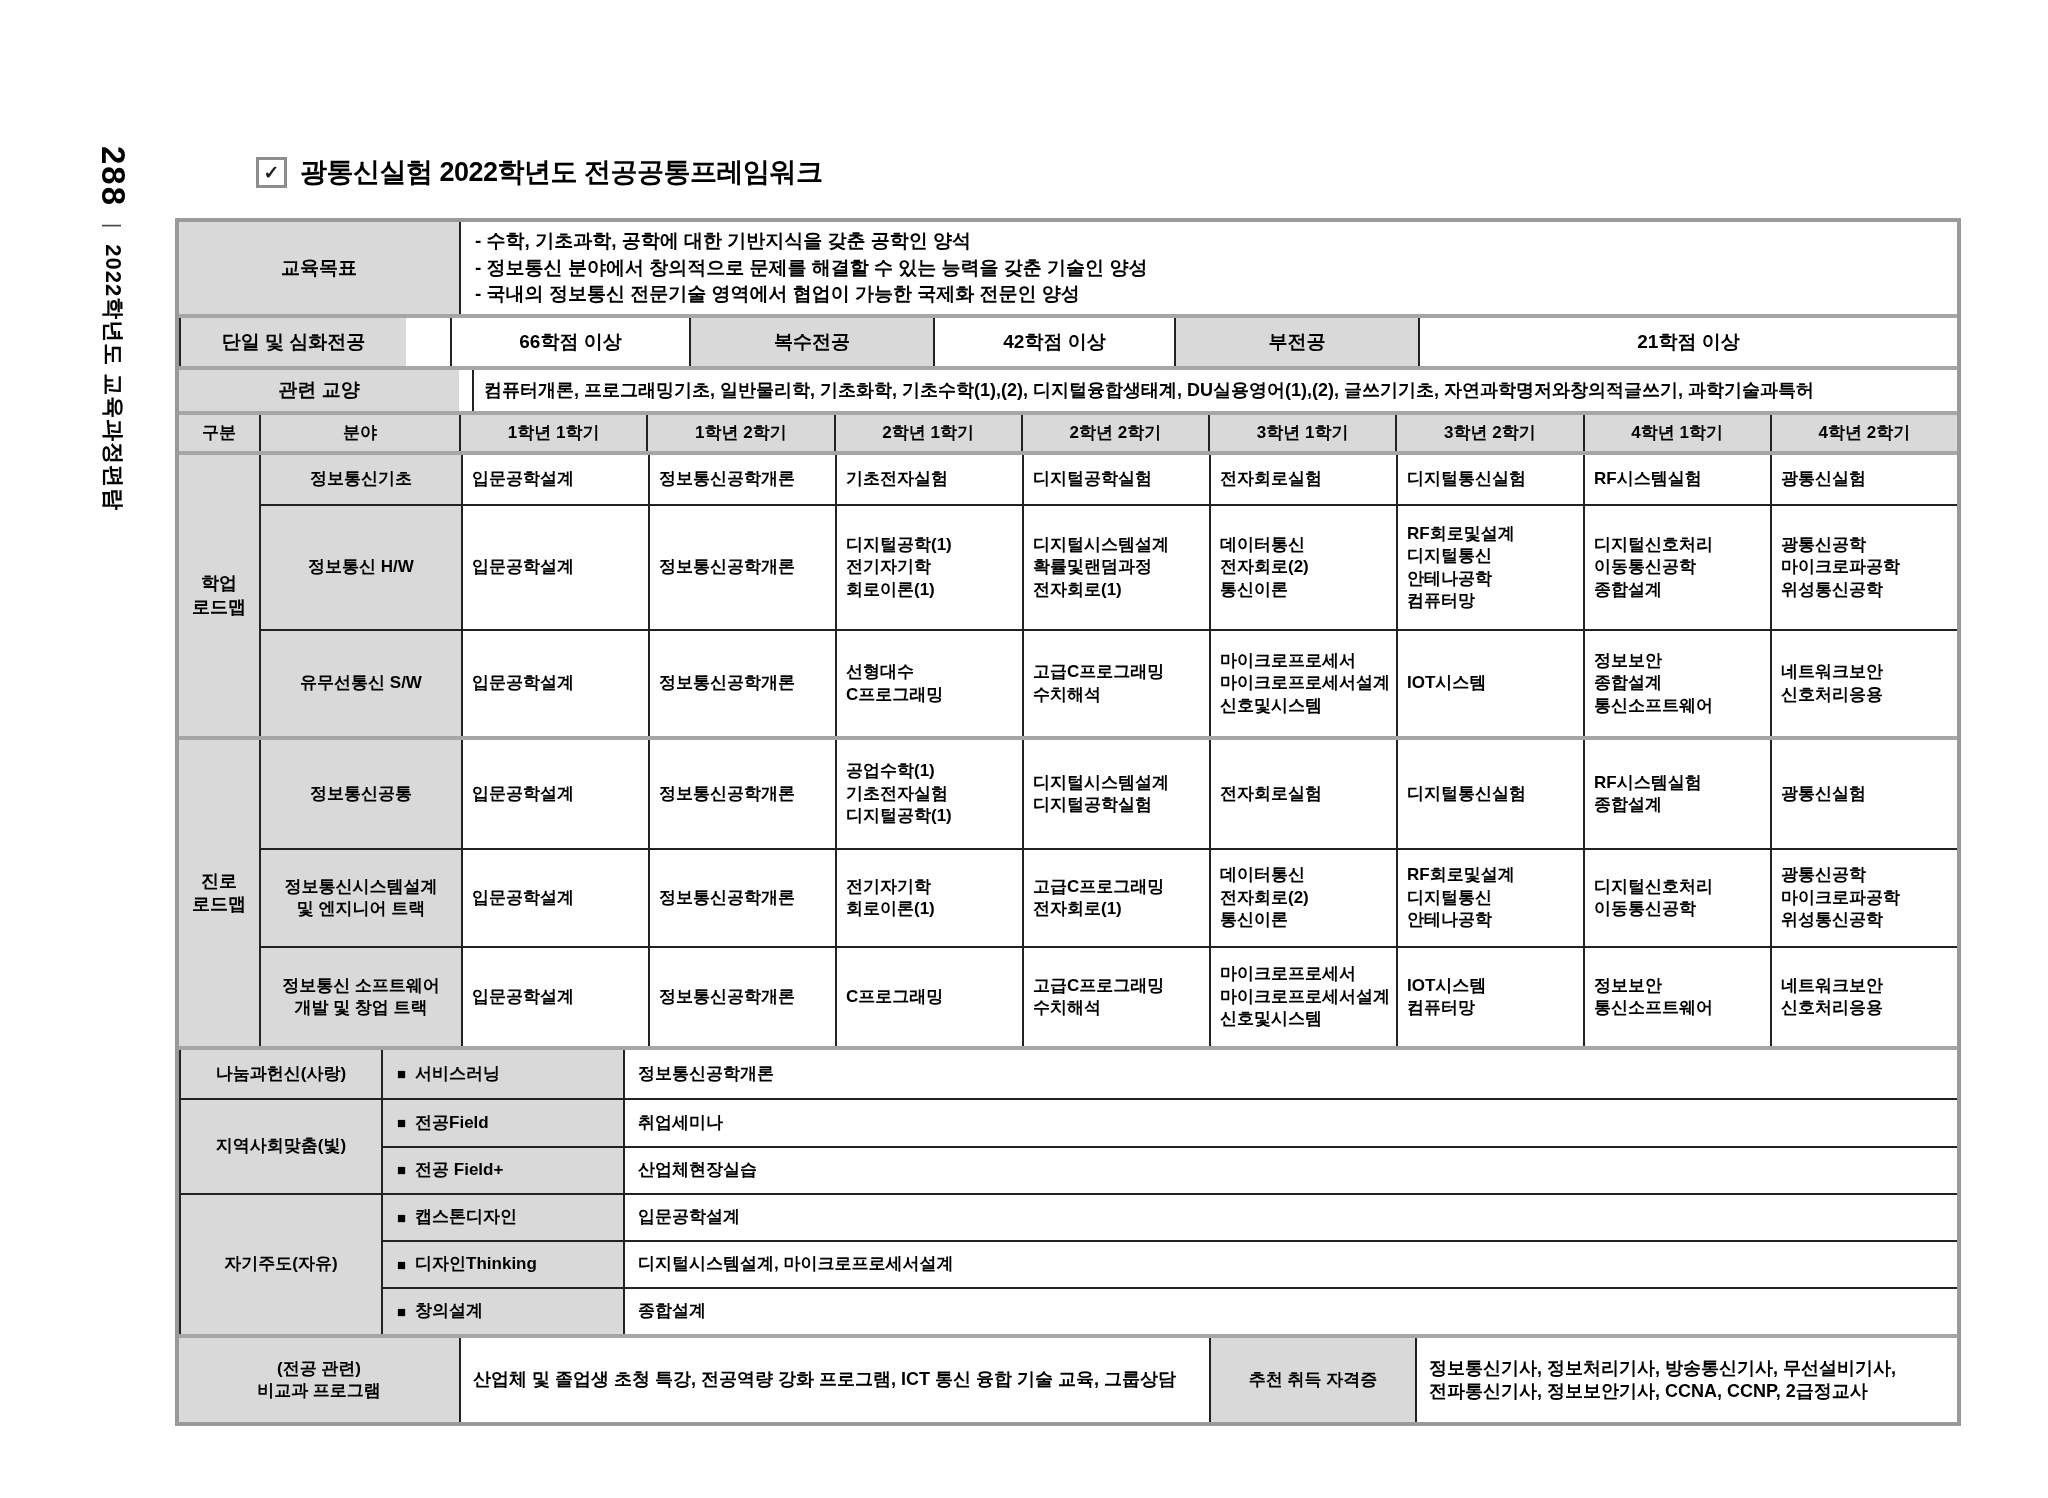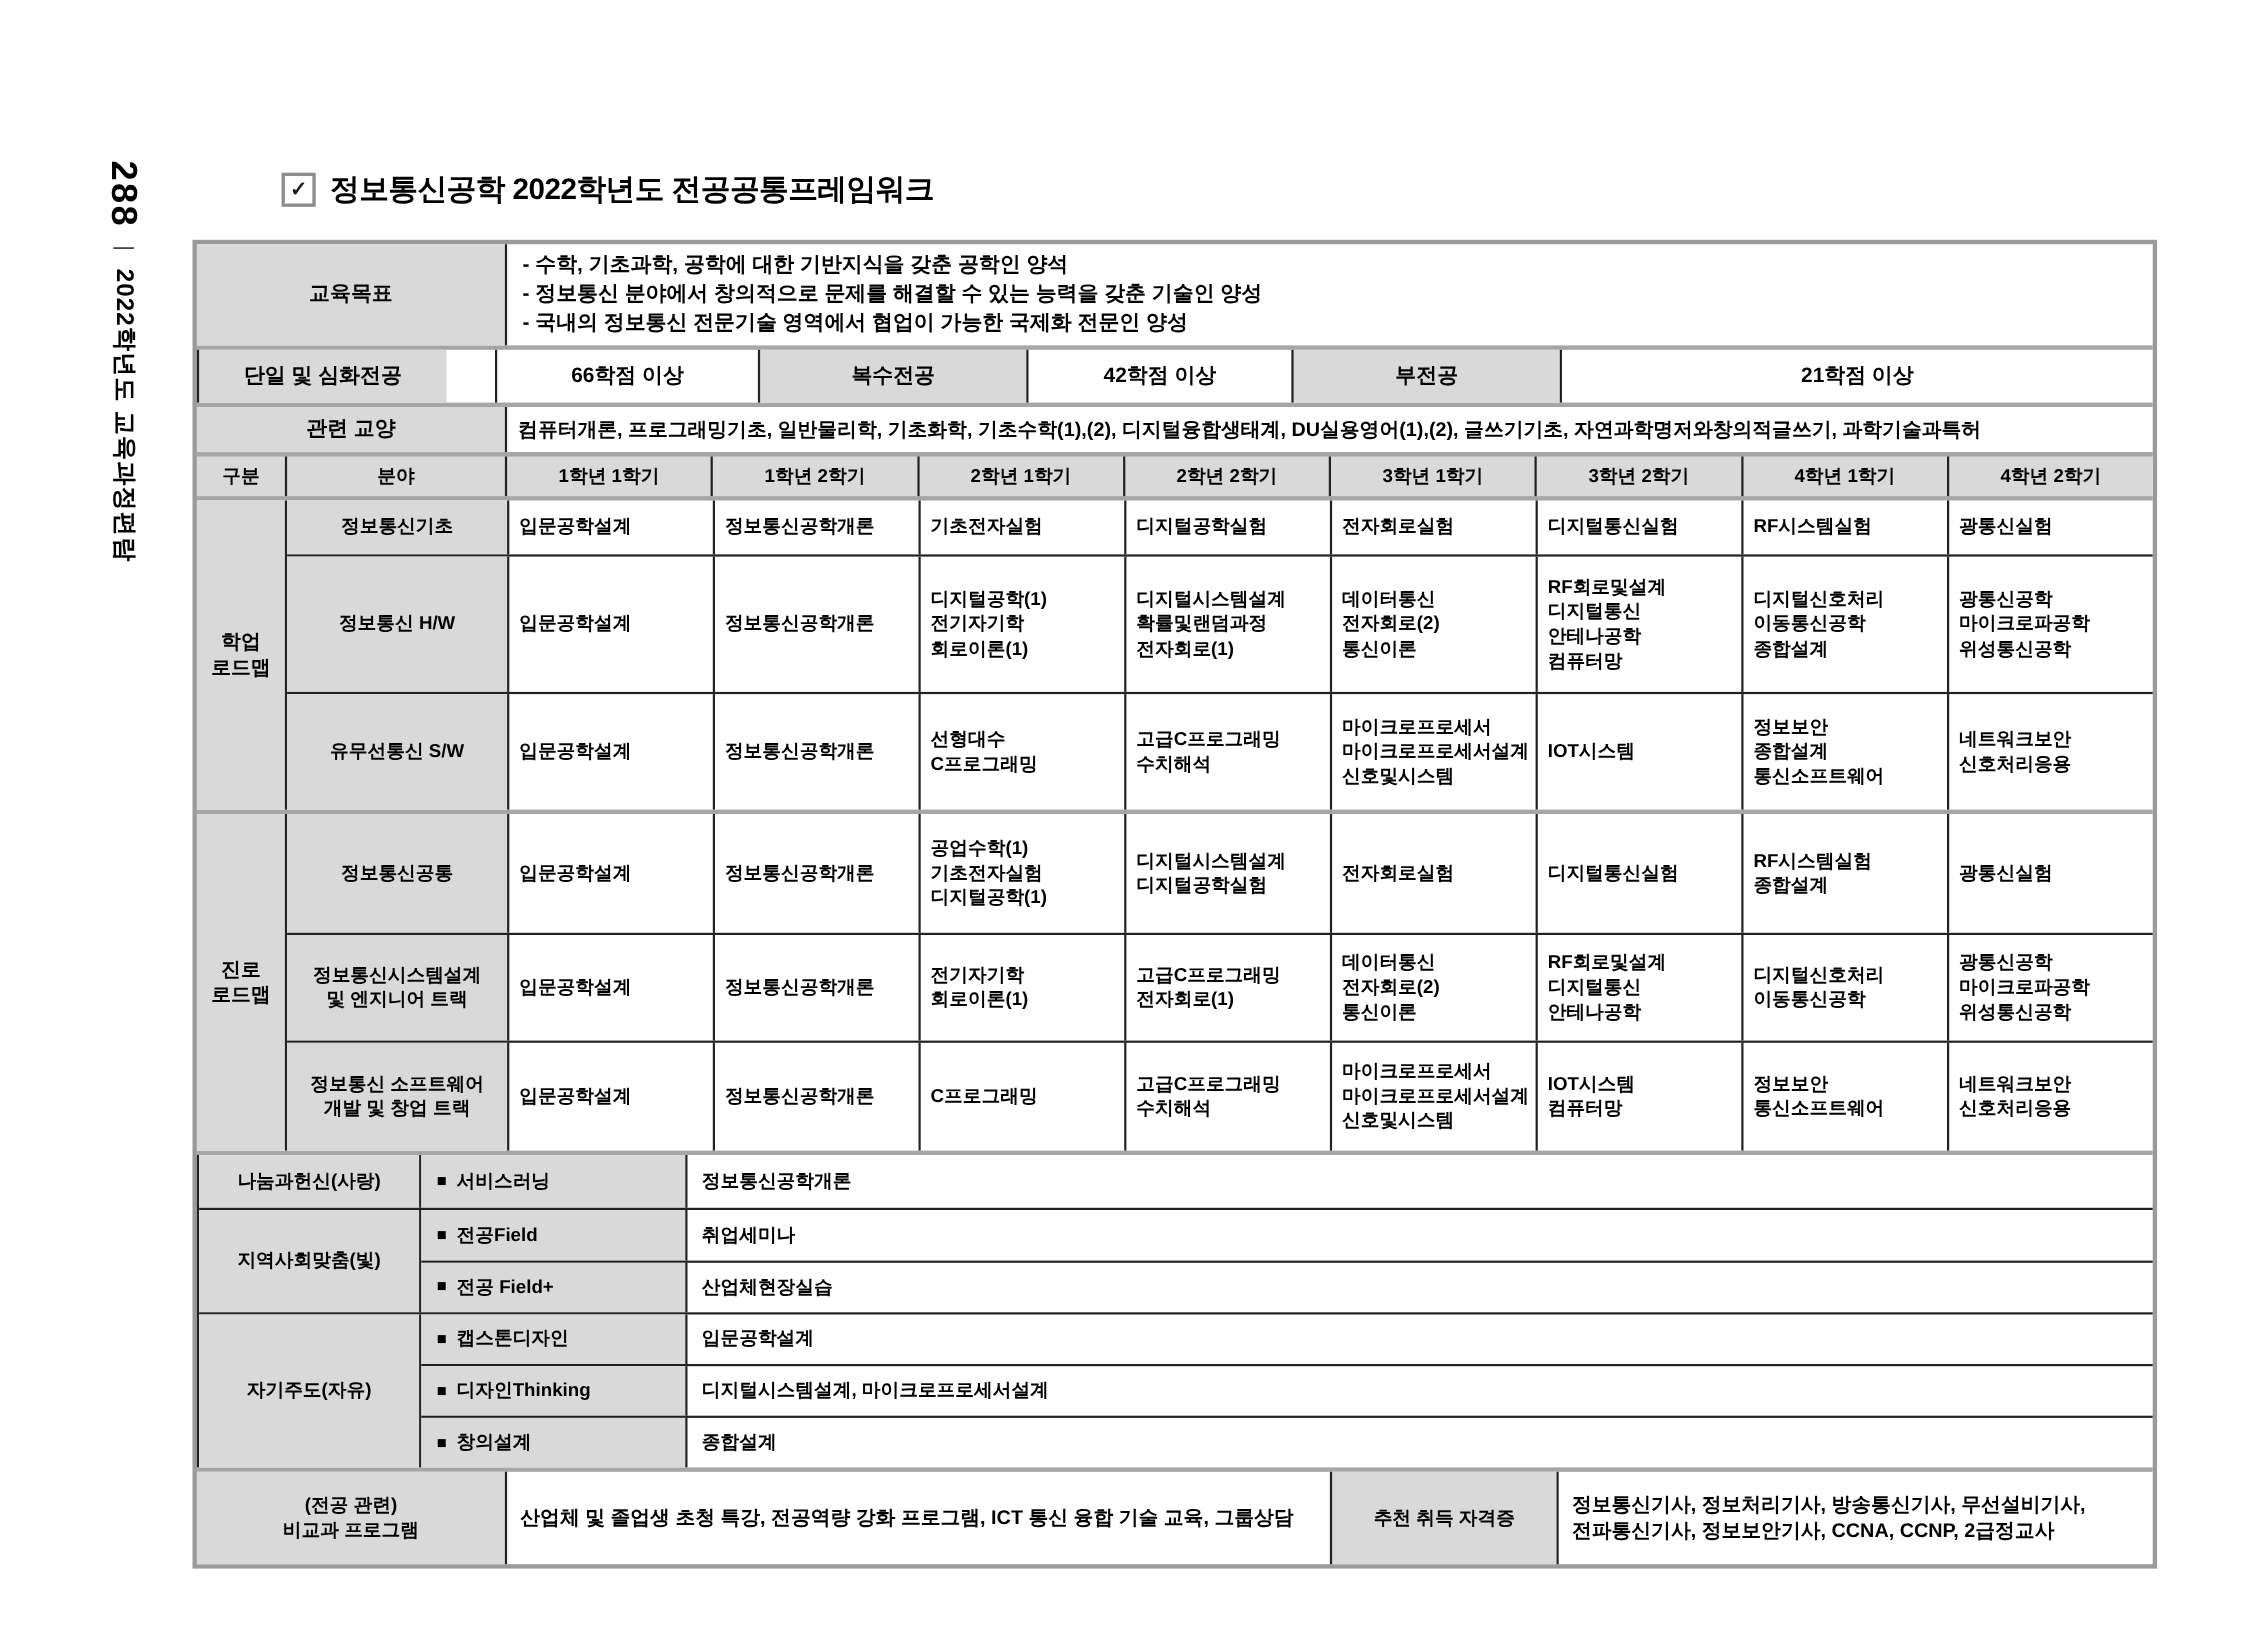--- a/index.html
+++ b/index.html
@@ -65,21 +65,21 @@
 <body>
 
 <div class="spine">
   <span class="pageno">288</span>
   <span class="sep">|</span>
   <span class="cap">2022학년도 교육과정편람</span>
 </div>
 
 <div class="pagehead">
   <span class="checkbox">✓</span>
-  <span class="title">정보통신공학 2022학년도 전공공통프레임워크</span>
+  <span class="title">광통신실험 2022학년도 전공공통프레임워크</span>
 </div>
 
 <div class="tbl">
 
   <div class="band" style="height:92px;">
     <div class="w-toplabel gray c fs19">교육목표</div>
     <div class="topcontent l fs19 pre bl">- 수학, 기초과학, 공학에 대한 기반지식을 갖춘 공학인 양석
 - 정보통신 분야에서 창의적으로 문제를 해결할 수 있는 능력을 갖춘 기술인 양성
 - 국내의 정보통신 전문기술 영역에서 협업이 가능한 국제화 전문인 양성</div>
   </div>
@@ -88,21 +88,21 @@
     <div class="c fs19 gray bl" style="flex:0 0 227px;">단일 및 심화전공</div>
     <div class="c fs19 bl" style="flex:0 0 239px;margin-left:44px;">66학점 이상</div>
     <div class="c fs19 gray bl" style="flex:0 0 244px;">복수전공</div>
     <div class="c fs19 bl" style="flex:0 0 241px;">42학점 이상</div>
     <div class="c fs19 gray bl" style="flex:0 0 244px;">부전공</div>
     <div class="c fs19 bl flex1">21학점 이상</div>
   </div>
 
   <div class="band" style="height:45px;">
     <div class="w-toplabel gray c fs19">관련 교양</div>
-    <div class="topcontent l fs18 bl" style="padding:2px 10px;">컴퓨터개론, 프로그래밍기초, 일반물리학, 기초화학, 기초수학(1),(2), 디지털융합생태계, DU실용영어(1),(2), 글쓰기기초, 자연과학명저와창의적글쓰기, 과학기술과특허</div>
+    <div class="topcontent l fs18 bl" style="padding:2px 10px;margin-left:13px;">컴퓨터개론, 프로그래밍기초, 일반물리학, 기초화학, 기초수학(1),(2), 디지털융합생태계, DU실용영어(1),(2), 글쓰기기초, 자연과학명저와창의적글쓰기, 과학기술과특허</div>
   </div>
 
   <div class="band gray" style="height:40px;">
     <div class="w-gubun c fs17">구분</div>
     <div class="w-bunya c fs17 bl">분야</div>
     <div class="flex1 c fs17 bl">1학년 1학기</div>
     <div class="flex1 c fs17 bl">1학년 2학기</div>
     <div class="flex1 c fs17 bl">2학년 1학기</div>
     <div class="flex1 c fs17 bl">2학년 2학기</div>
     <div class="flex1 c fs17 bl">3학년 1학기</div>

